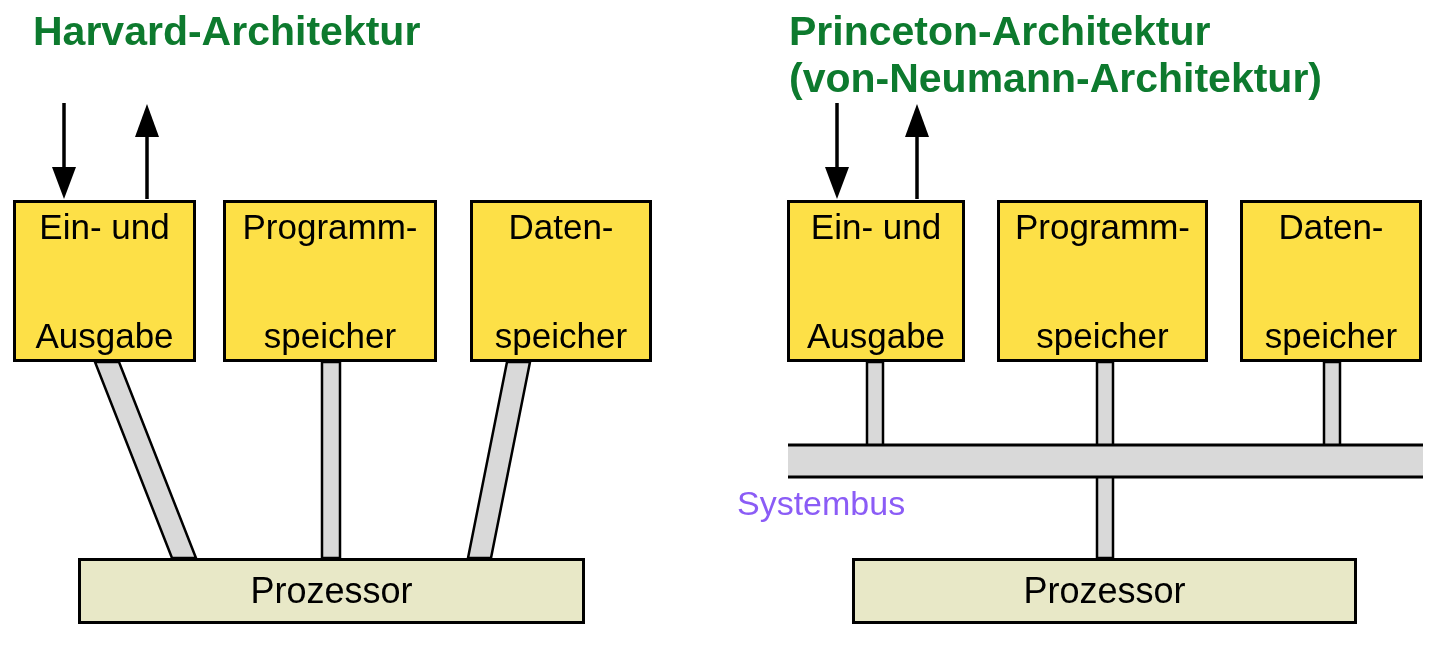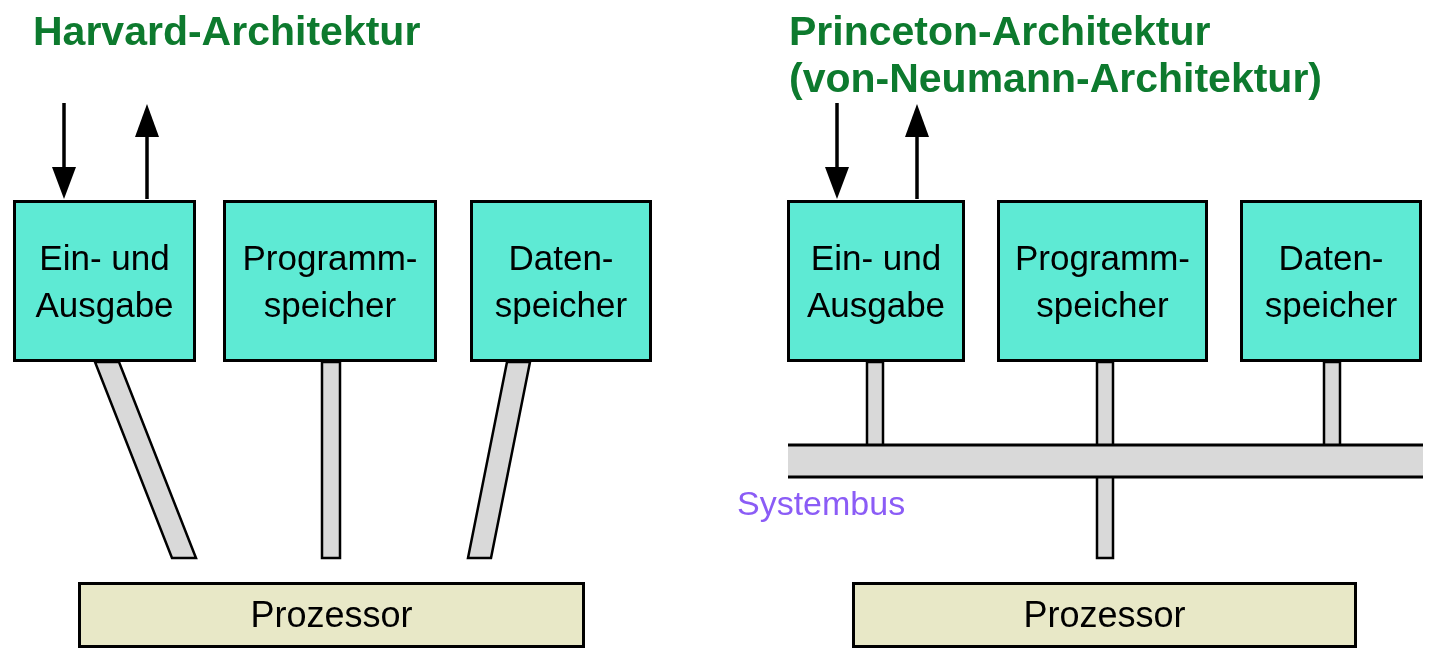--- a/index.html
+++ b/index.html
@@ -16,42 +16,42 @@
     font-size:41px;
     line-height:47px;
     color:#0d7a2e;
     white-space:pre-line;
   }
   #harvard-title { left:33px; top:8px; }
   #princeton-title { left:789px; top:8px; }
   .membox {
     position:absolute;
     top:200px; height:162px;
-    background:#5eead4;
+    background:#fde047;
     border:3px solid #000000;
     box-sizing:border-box;
     display:flex; flex-direction:column;
-    align-items:center; justify-content:center;
+    align-items:center; justify-content:space-between;
     font-size:35px; line-height:47px;
     color:#000000; text-align:center;
   }
   #h-box-io   { left:13px;  width:183px; }
   #h-box-prog { left:223px; width:214px; }
   #h-box-data { left:470px; width:182px; }
   #p-box-io   { left:787px;  width:178px; }
   #p-box-prog { left:997px;  width:211px; }
   #p-box-data { left:1240px; width:182px; }
   .procbox {
     position:absolute;
     top:558px; height:66px;
     background:#e8e8c7;
     border:3px solid #000000;
     box-sizing:border-box;
     display:flex; align-items:center; justify-content:center;
-    font-size:36px; color:#000000;margin-top:24px;
+    font-size:36px; color:#000000;
   }
   #h-proc { left:78px;  width:507px; }
   #p-proc { left:852px; width:505px; }
   #connector-layer {
     position:absolute; left:0; top:0;
     width:1448px; height:655px;
   }
   #bus-label {
     position:absolute;
     left:737px; top:484px;

